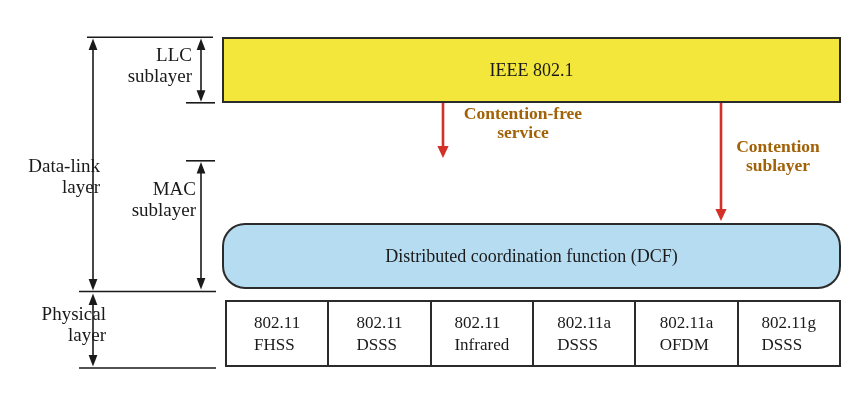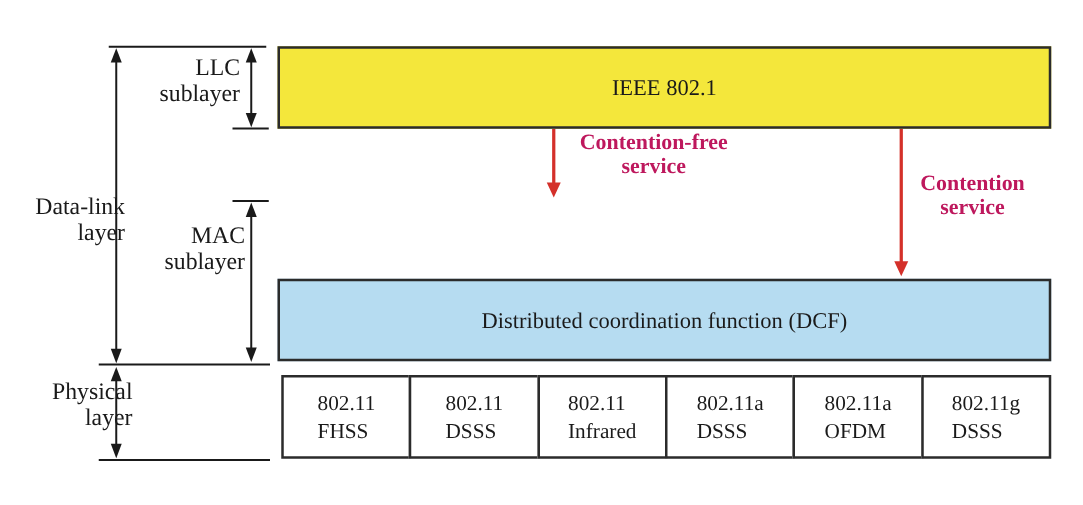--- a/index.html
+++ b/index.html
@@ -7,31 +7,31 @@
     position:relative;width:866px;height:404px;background:#ffffff;overflow:hidden;
     font-family:"Liberation Serif", serif;color:#1a1a1a;
   }
   .overlay{position:absolute;left:0;top:0;width:866px;height:404px;}
   .box{
     position:absolute;display:flex;align-items:center;justify-content:center;
     border:2px solid #2b2b2b;font-size:18px;text-align:center;box-sizing:border-box;
   }
   .llc-box{left:222px;top:37px;width:619px;height:66px;background:#f4e73b;}
   .pcf-box{left:222px;top:159px;width:440px;height:66px;background:#e8a43e;z-index:2;}
-  .dcf-box{left:222px;top:223px;width:619px;height:66px;background:#b6dcf1;z-index:1;}
+  .dcf-box{left:222px;top:223px;width:619px;height:66px;background:#b6dcf1;z-index:1;border-radius:23px;}
   .side-label{
     position:absolute;text-align:right;font-size:19px;line-height:1.12;
     white-space:pre-line;
   }
   .lbl-datalink{left:6px;top:155px;width:94px;}
   .lbl-llc{left:102px;top:44px;width:90px;}
   .lbl-mac{left:102px;top:178px;width:94px;}
   .lbl-physical{left:12px;top:303px;width:94px;}
   .red-label{
-    position:absolute;color:#be185d;font-weight:bold;font-size:17.5px;line-height:1.1;
+    position:absolute;color:#a16207;font-weight:bold;font-size:17.5px;line-height:1.1;
     text-align:center;white-space:pre-line;
   }
   .lbl-contention-free{left:447px;top:104px;width:152px;}
   .lbl-contention{left:715px;top:137px;width:126px;}
   .phy-row{
     position:absolute;left:225px;top:300px;width:616px;height:67px;display:flex;
   }
   .phy-cell{
     flex:1;display:flex;align-items:center;justify-content:center;text-align:left;
     border:2px solid #2b2b2b;margin-left:-2px;background:#ffffff;
@@ -97,21 +97,21 @@
 sublayer</div>
   <div class="side-label lbl-physical">Physical
 layer</div>
 
   <div class="box llc-box">IEEE 802.1</div>
   <div class="box dcf-box">Distributed coordination function (DCF)</div>
 
   <div class="red-label lbl-contention-free">Contention-free
 service</div>
   <div class="red-label lbl-contention">Contention
-service</div>
+sublayer</div>
 
   <div class="phy-row">
     <div class="phy-cell">802.11
 FHSS</div>
     <div class="phy-cell">802.11
 DSSS</div>
     <div class="phy-cell">802.11
 Infrared</div>
     <div class="phy-cell">802.11a
 DSSS</div>

